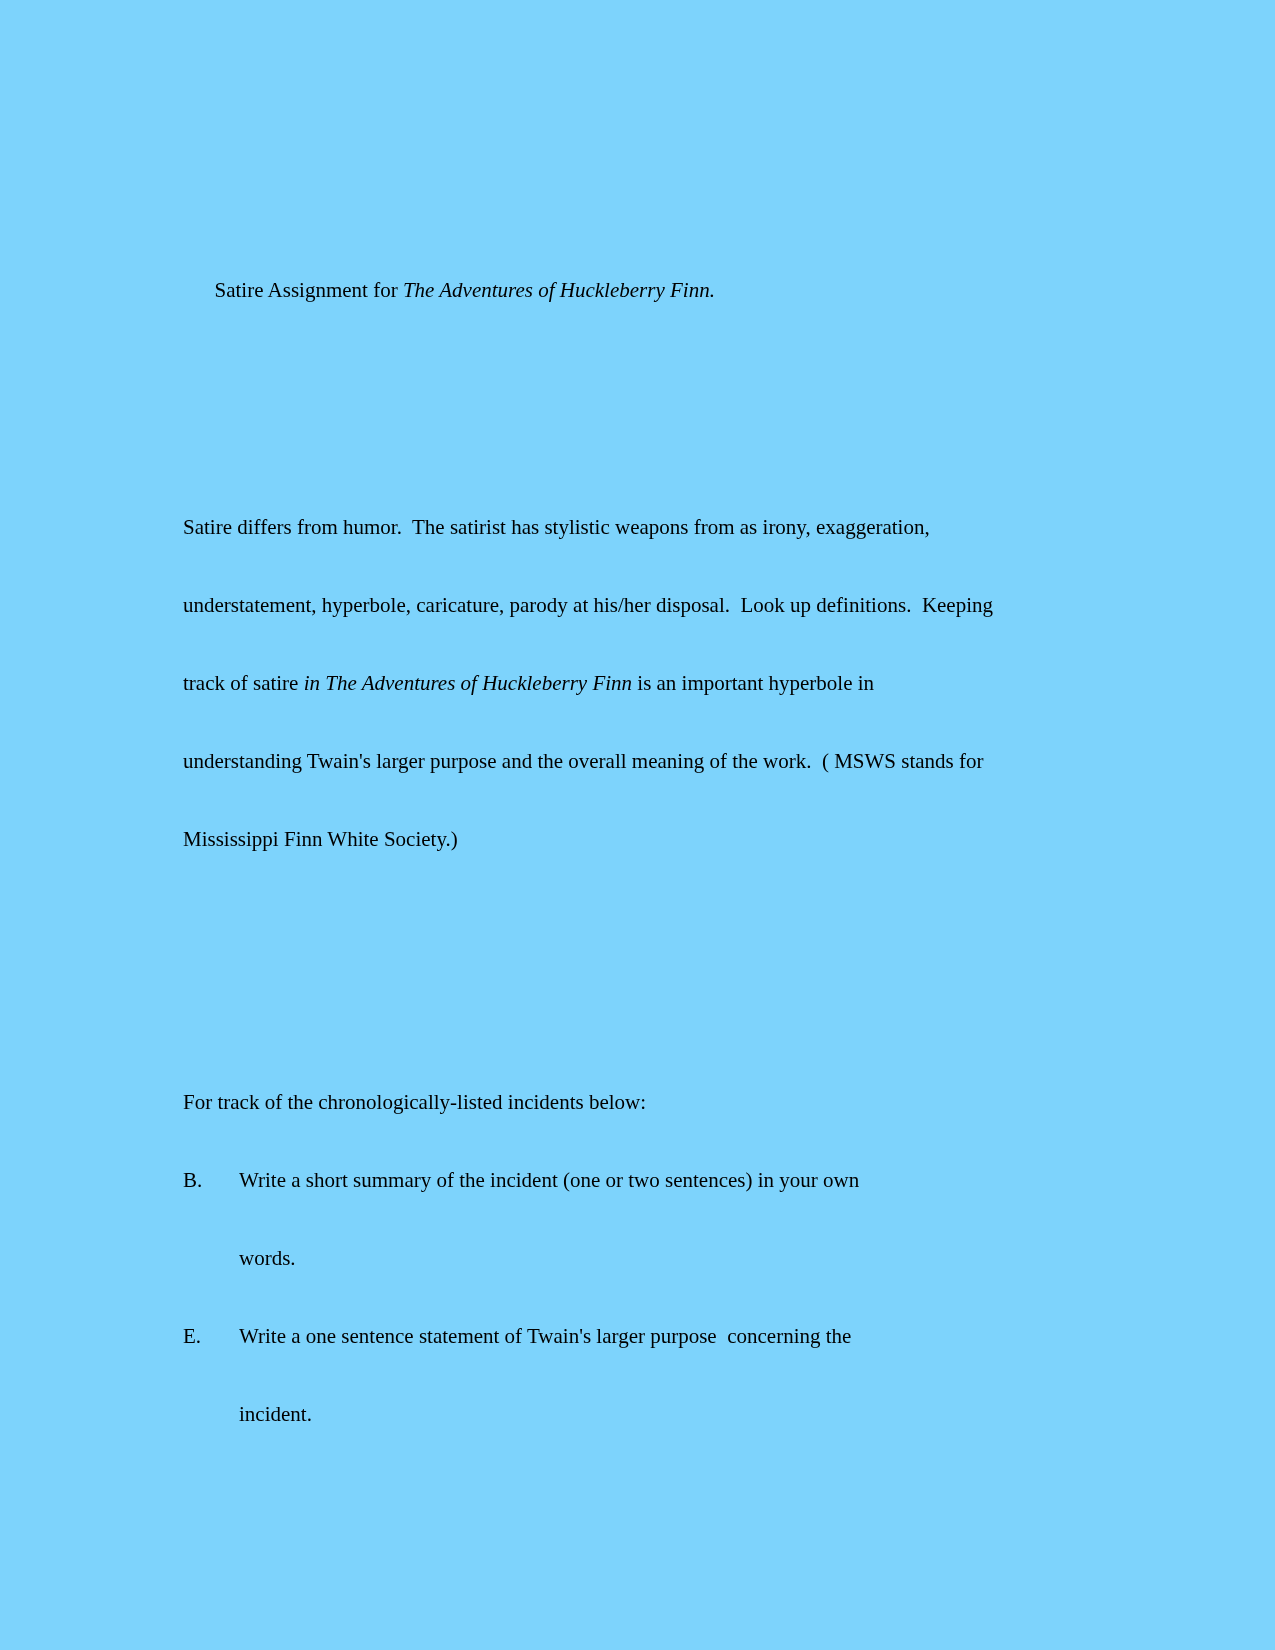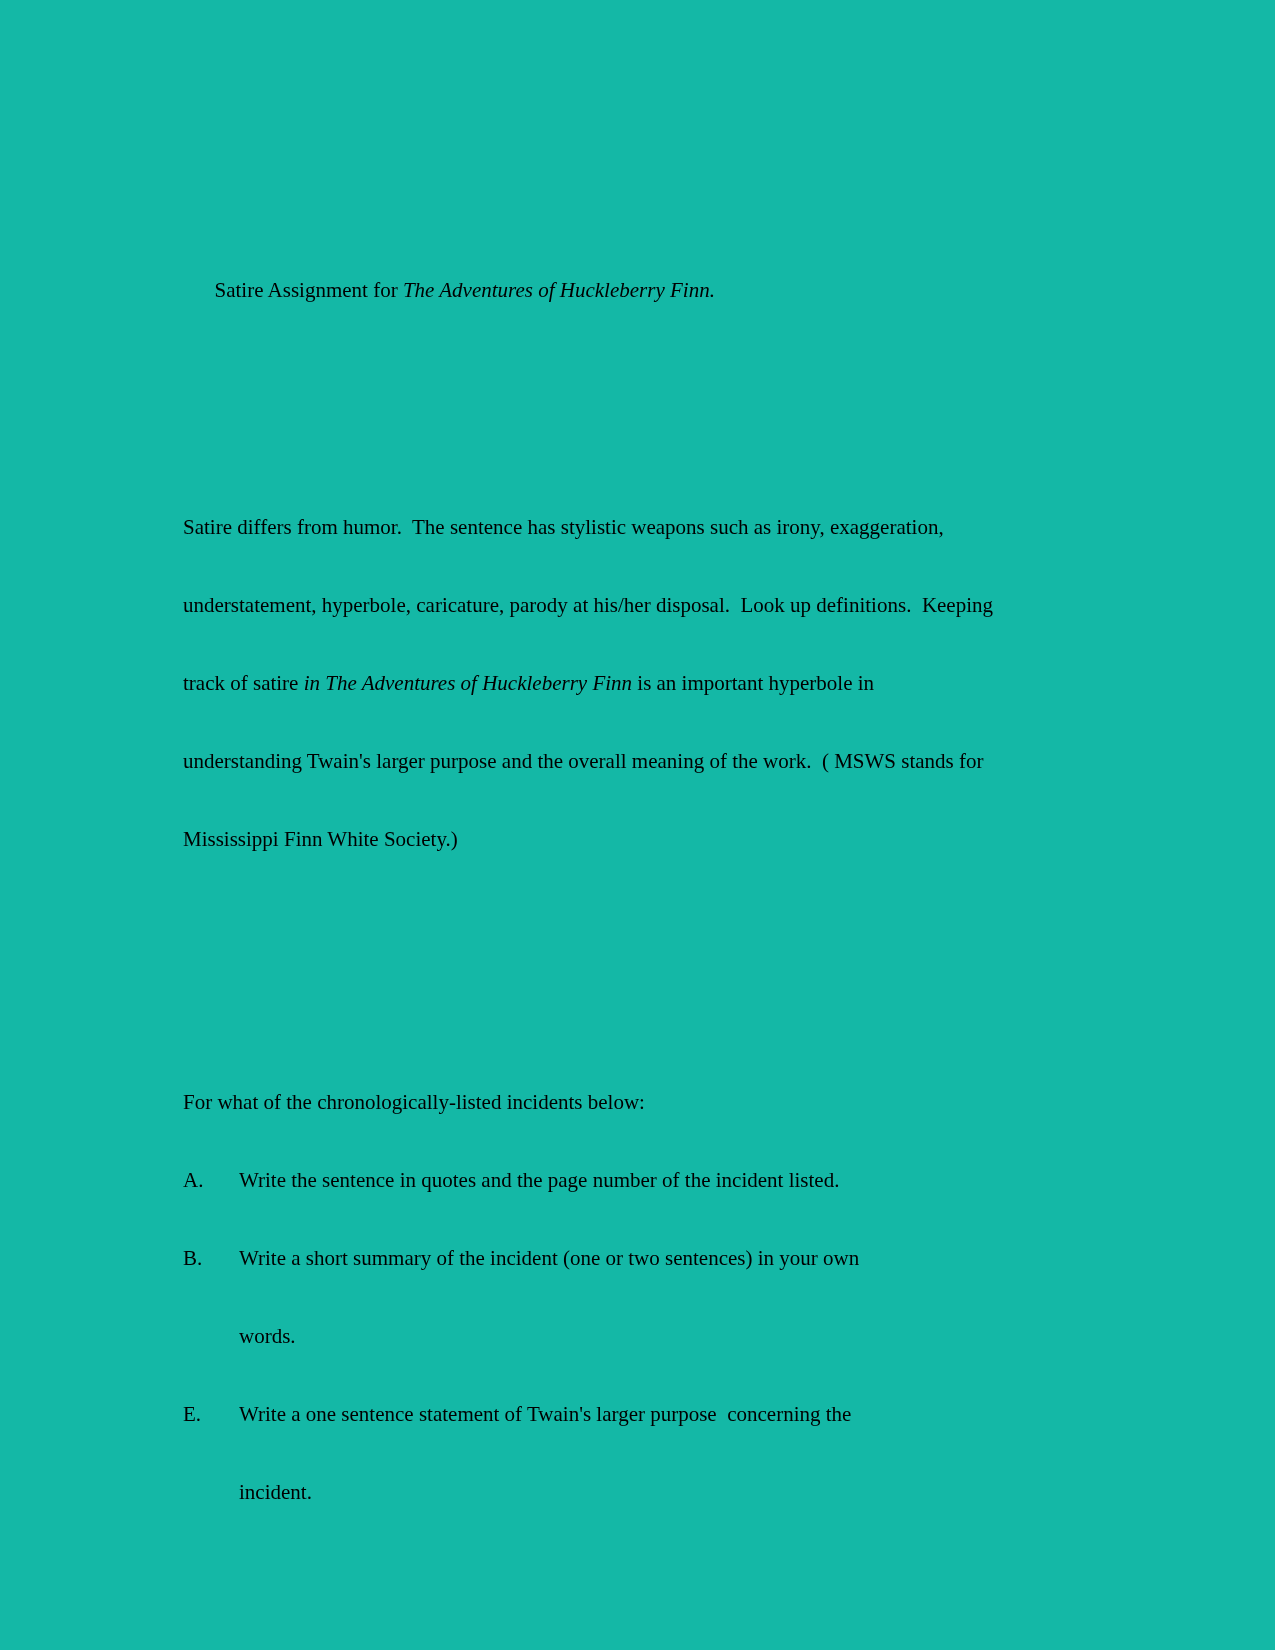--- a/index.html
+++ b/index.html
@@ -4,21 +4,21 @@
 <style>
   html, body {
     margin: 0;
     padding: 0;
     background: #ffffff;
   }
   .page {
     position: relative;
     width: 1275px;
     height: 1650px;
-    background: #14b8a6;
+    background: #7dd3fc;
     color: #000000;
     font-family: "Liberation Serif", "DejaVu Serif", serif;
     font-size: 21px;
     line-height: 26px;
     overflow: hidden;
   }
   .content {
     position: absolute;
     left: 183px;
     top: 147px;
@@ -49,31 +49,30 @@
 <div class="page">
   <div class="content">
 
     
     <div class="block first line">
       <span>Satire Assignment for </span><span class="italic">The Adventures of Huckleberry Finn.</span>
     </div>
 
     
     <div class="block">
-      <div class="line">Satire differs from humor.  The sentence has stylistic weapons such as irony, exaggeration,</div>
+      <div class="line">Satire differs from humor.  The satirist has stylistic weapons from as irony, exaggeration,</div>
       <div class="line">understatement, hyperbole, caricature, parody at his/her disposal.  Look up definitions.  Keeping</div>
       <div class="line"><span>track of satire </span><span class="italic">in The Adventures of Huckleberry Finn</span><span> is an important hyperbole in</span></div>
       <div class="line">understanding Twain's larger purpose and the overall meaning of the work.  ( MSWS stands for</div>
       <div class="line">Mississippi Finn White Society.)</div>
     </div>
 
     
     <div class="block">
-      <div class="line">For what of the chronologically-listed incidents below:</div>
-      <div class="line hang-row"><span class="lbl">A.</span><span>Write the sentence in quotes and the page number of the incident listed.</span></div>
+      <div class="line">For track of the chronologically-listed incidents below:</div>
       <div class="line hang-row"><span class="lbl">B.</span><span>Write a short summary of the incident (one or two sentences) in your own</span></div>
       <div class="line hang-row"><span class="lbl"></span><span>words.</span></div>
       <div class="line hang-row"><span class="lbl">E.</span><span>Write a one sentence statement of Twain's larger purpose  concerning the</span></div>
       <div class="line hang-row"><span class="lbl"></span><span>incident.</span></div>
     </div>
 
     
     
 
     

